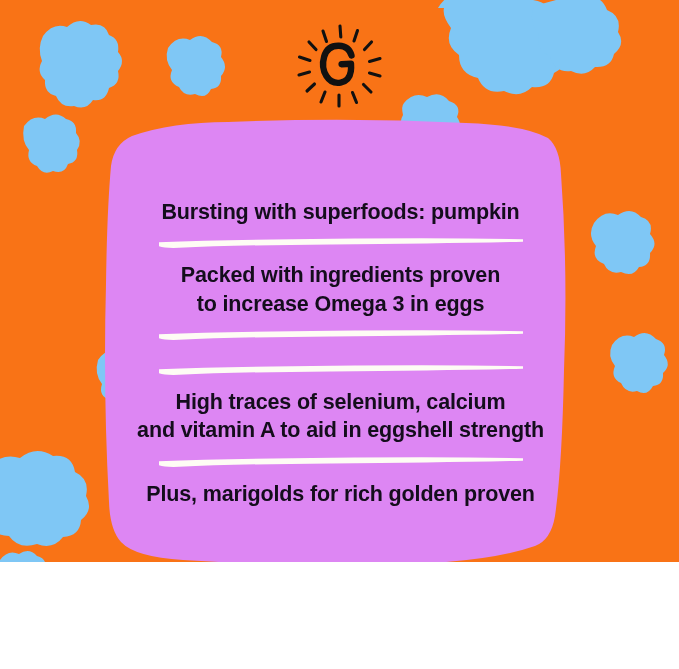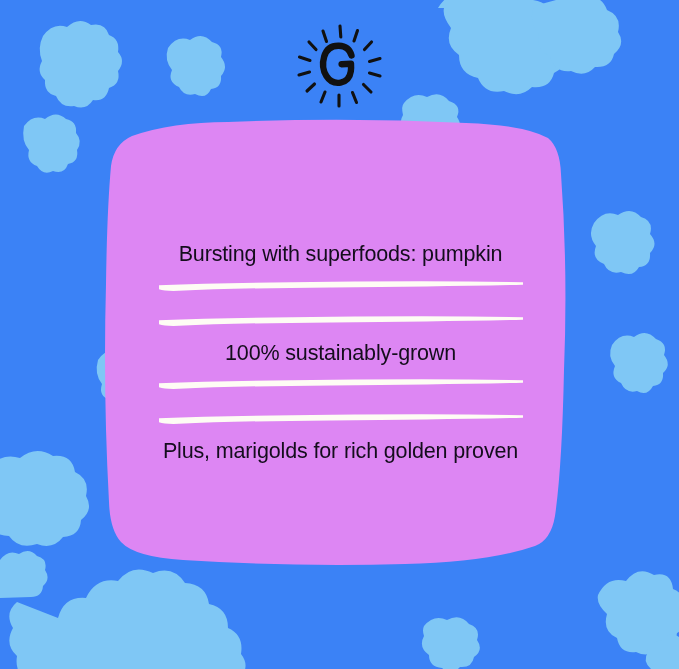--- a/index.html
+++ b/index.html
@@ -8,23 +8,24 @@
   }
   body {
     width: 679px;
     height: 669px;
     overflow: hidden;
     font-family: "Liberation Sans", sans-serif;
   }
   #poster {
     position: relative;
     width: 679px;
-    height: 669px;
-    background: #3b82f6;
+    height: 562px;
+    background: #f97316;
     overflow: hidden;
+    font-weight: bold;
   }
   #bg-clouds {
     position: absolute;
     left: 0;
     top: 0;
     width: 679px;
     height: 669px;
     pointer-events: none;
   }
   #logo-wrap {
@@ -176,34 +177,39 @@
       <div class="sp-top"></div>
 
       <div class="claim">
         <span class="ln">Bursting with superfoods: pumpkin</span>
       </div>
 
       <svg class="divider" viewBox="0 0 368 18" preserveAspectRatio="none" xmlns="http://www.w3.org/2000/svg" aria-hidden="true">
         <path fill="#FEFCF4" d="M2 7.2 q70-2.4 174-3.4 q110-1.1 190 0.4 l0 2.6 q-84 1.8-192 2.6 q-98 0.7-152 3.4 q-14 0.6-20-1.6 z"></path>
       </svg>
 
-
-      <svg class="divider" viewBox="0 0 368 18" preserveAspectRatio="none" xmlns="http://www.w3.org/2000/svg" aria-hidden="true">
-        <path fill="#FEFCF4" d="M2 7.2 q70-2.4 174-3.4 q110-1.1 190 0.4 l0 2.6 q-84 1.8-192 2.6 q-98 0.7-152 3.4 q-14 0.6-20-1.6 z"></path>
-      </svg>
-
-      <div class="claim">
-        <span class="ln">100% sustainably-grown</span>
-      </div>
-
-      <svg class="divider" viewBox="0 0 368 18" preserveAspectRatio="none" xmlns="http://www.w3.org/2000/svg" aria-hidden="true">
-        <path fill="#FEFCF4" d="M2 7.2 q70-2.4 174-3.4 q110-1.1 190 0.4 l0 2.6 q-84 1.8-192 2.6 q-98 0.7-152 3.4 q-14 0.6-20-1.6 z"></path>
-      </svg>
-
-      <div class="claim">
+      <div class="claim">
+        <span class="ln">Packed with ingredients proven</span>
+        <span class="ln">to increase Omega 3 in eggs</span>
+      </div>
+
+      <svg class="divider" viewBox="0 0 368 18" preserveAspectRatio="none" xmlns="http://www.w3.org/2000/svg" aria-hidden="true">
+        <path fill="#FEFCF4" d="M2 7.2 q70-2.4 174-3.4 q110-1.1 190 0.4 l0 2.6 q-84 1.8-192 2.6 q-98 0.7-152 3.4 q-14 0.6-20-1.6 z"></path>
+      </svg>
+
+      <div class="claim">
+      </div>
+
+      <svg class="divider" viewBox="0 0 368 18" preserveAspectRatio="none" xmlns="http://www.w3.org/2000/svg" aria-hidden="true">
+        <path fill="#FEFCF4" d="M2 7.2 q70-2.4 174-3.4 q110-1.1 190 0.4 l0 2.6 q-84 1.8-192 2.6 q-98 0.7-152 3.4 q-14 0.6-20-1.6 z"></path>
+      </svg>
+
+      <div class="claim">
+        <span class="ln">High traces of selenium, calcium</span>
+        <span class="ln">and vitamin A to aid in eggshell strength</span>
       </div>
 
       <svg class="divider" viewBox="0 0 368 18" preserveAspectRatio="none" xmlns="http://www.w3.org/2000/svg" aria-hidden="true">
         <path fill="#FEFCF4" d="M2 7.2 q70-2.4 174-3.4 q110-1.1 190 0.4 l0 2.6 q-84 1.8-192 2.6 q-98 0.7-152 3.4 q-14 0.6-20-1.6 z"></path>
       </svg>
 
       <div class="claim">
         <span class="ln">Plus, marigolds for rich golden proven</span>
       </div>
 

